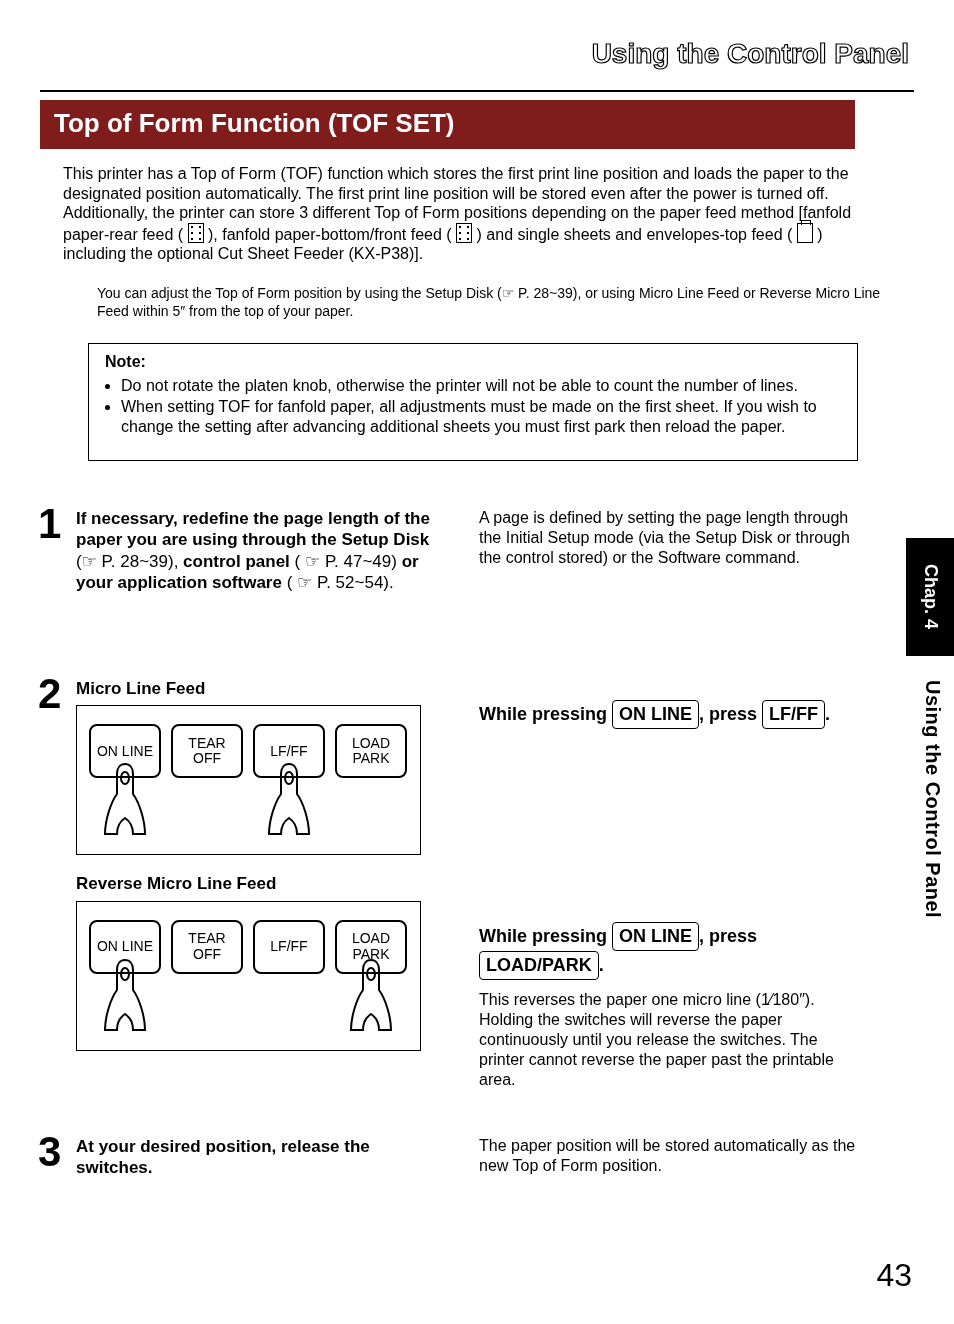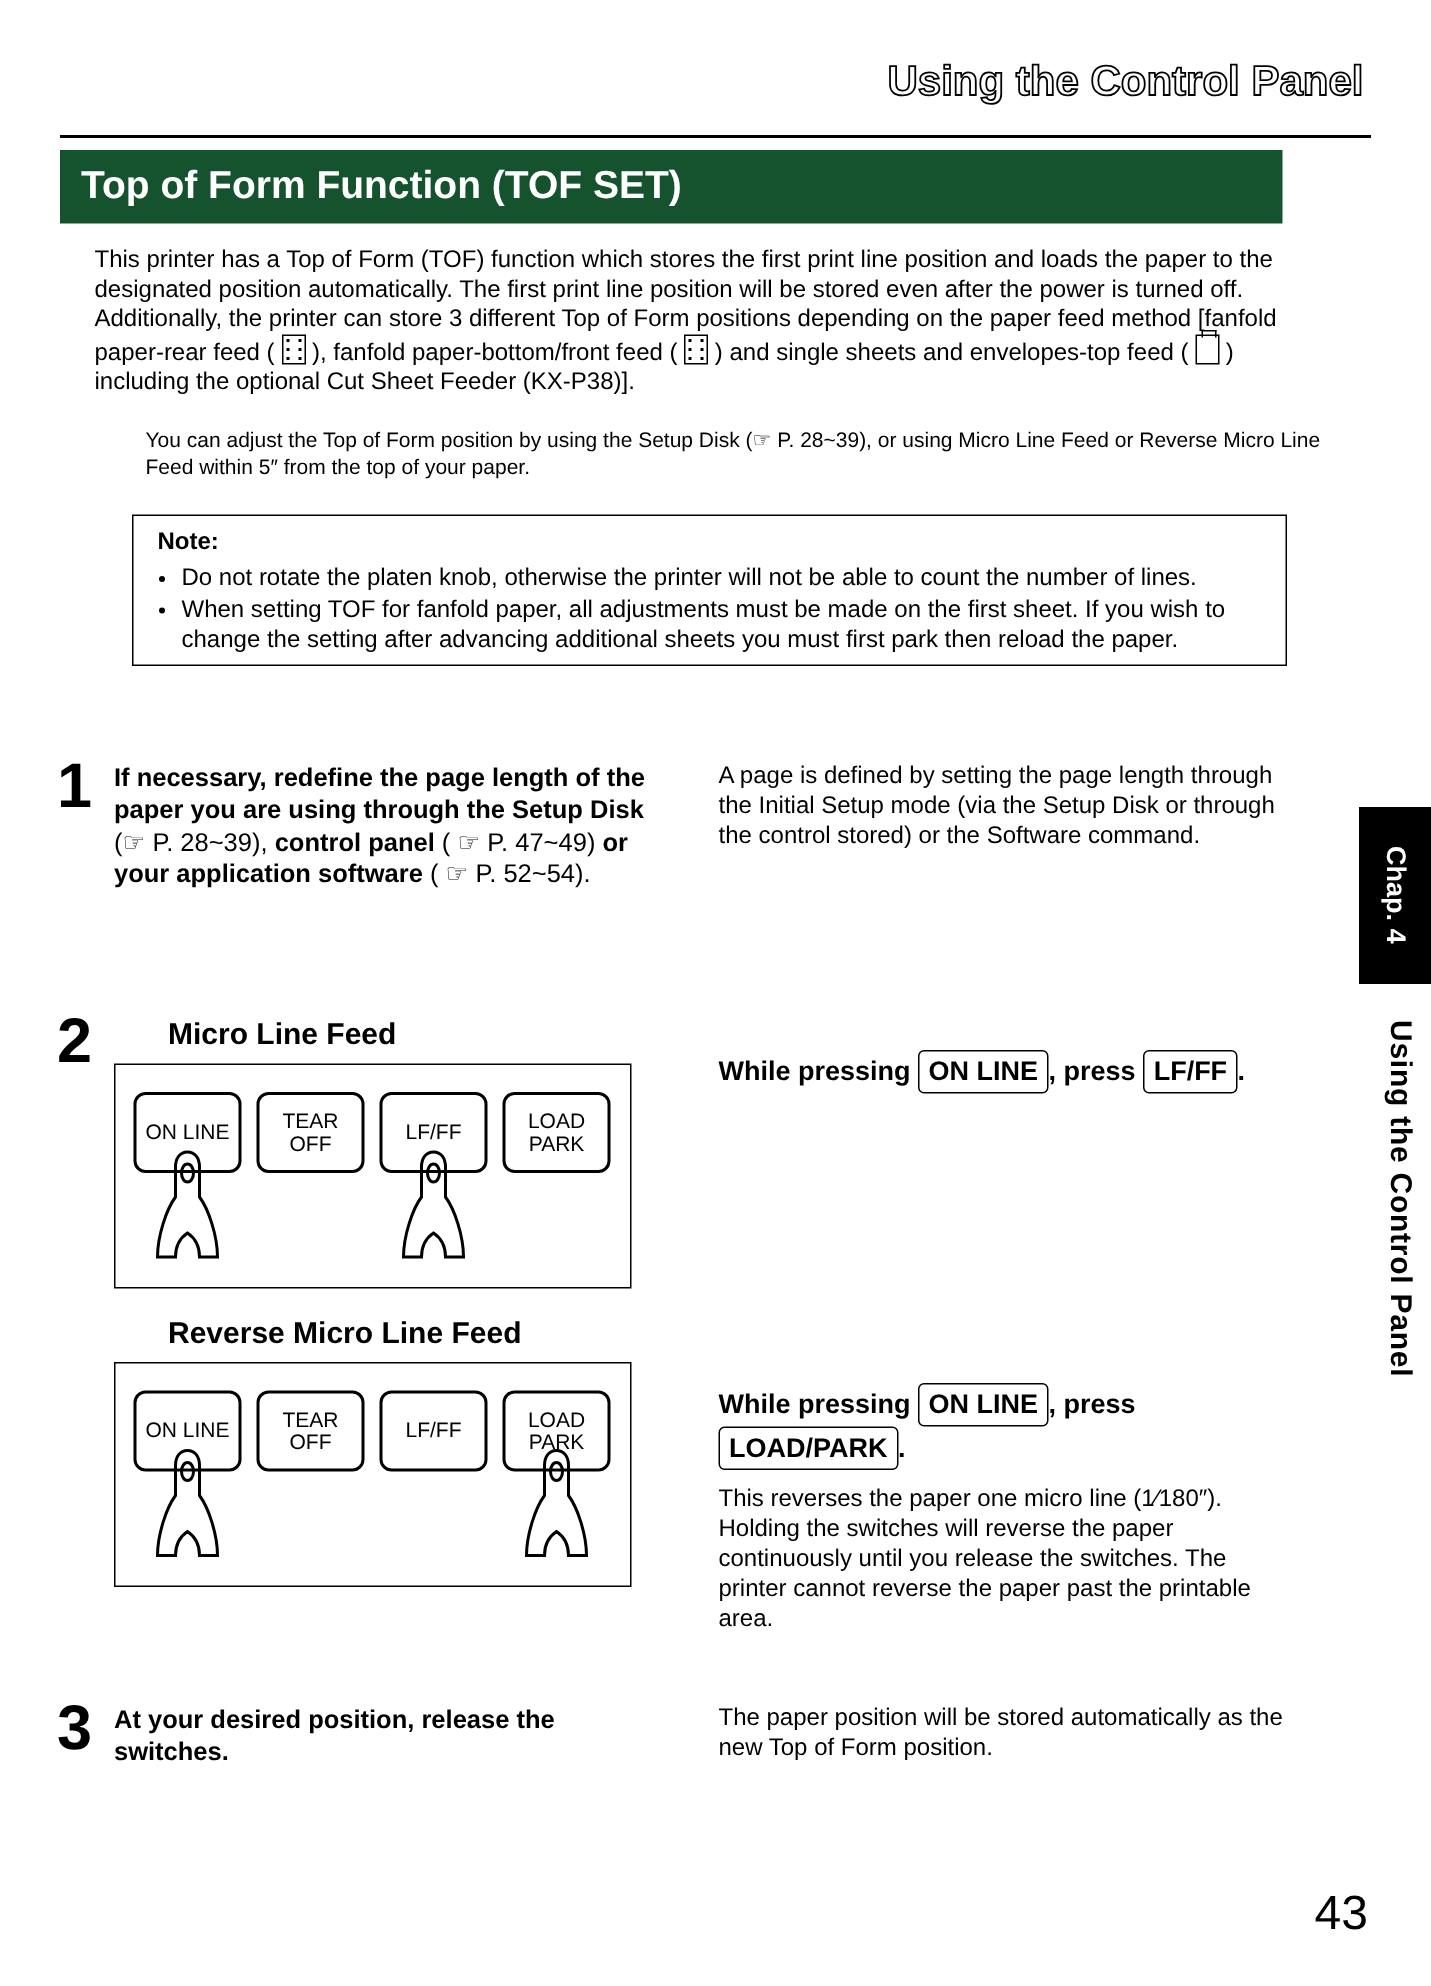--- a/index.html
+++ b/index.html
@@ -27,21 +27,21 @@
     left: 40px;
     right: 40px;
     top: 90px;
     border-top: 2px solid #000;
   }
   .black-title-bar {
     position: absolute;
     left: 40px;
     top: 100px;
     width: 815px;
-    background: #14532d;
+    background: #7f1d1d;
     color: #fff;
     font-size: 26px;
     font-weight: bold;
     padding: 8px 14px 10px 14px;
   }
   .intro {
     position: absolute;
     left: 63px;
     top: 164px;
     width: 800px;
@@ -55,21 +55,21 @@
     width: 800px;
     font-size: 14px;
     line-height: 1.25;
   }
   .note-box {
     position: absolute;
     left: 88px;
     top: 343px;
     width: 770px;
     border: 1.5px solid #000;
-    padding: 8px 16px 5px 16px;
+    padding: 8px 16px 22px 16px;
     font-size: 16px;
     line-height: 1.28;
   }
   .note-box .note-label { font-weight: bold; }
   .note-box ul { margin: 4px 0 0 16px; list-style: disc; }
   .step-num {
     font-size: 42px;
     font-weight: 900;
     position: absolute;
     left: 38px;
@@ -87,22 +87,21 @@
     position: absolute;
     left: 479px;
     width: 380px;
     font-size: 16px;
     line-height: 1.25;
   }
   .bold { font-weight: bold; }
   .ref { font-family: Arial, sans-serif; text-align: center; }
   .sub-title {
     font-weight: bold;
-    font-size: 20px;
-    margin-left: 36px;
+    font-size: 17px;
   }
   .panel-fig {
     border: 1.5px solid #000;
     padding: 18px 12px 8px 12px;
     display: flex;
     gap: 10px;
     position: relative;
     height: 150px;
     align-items: flex-start;
   }

